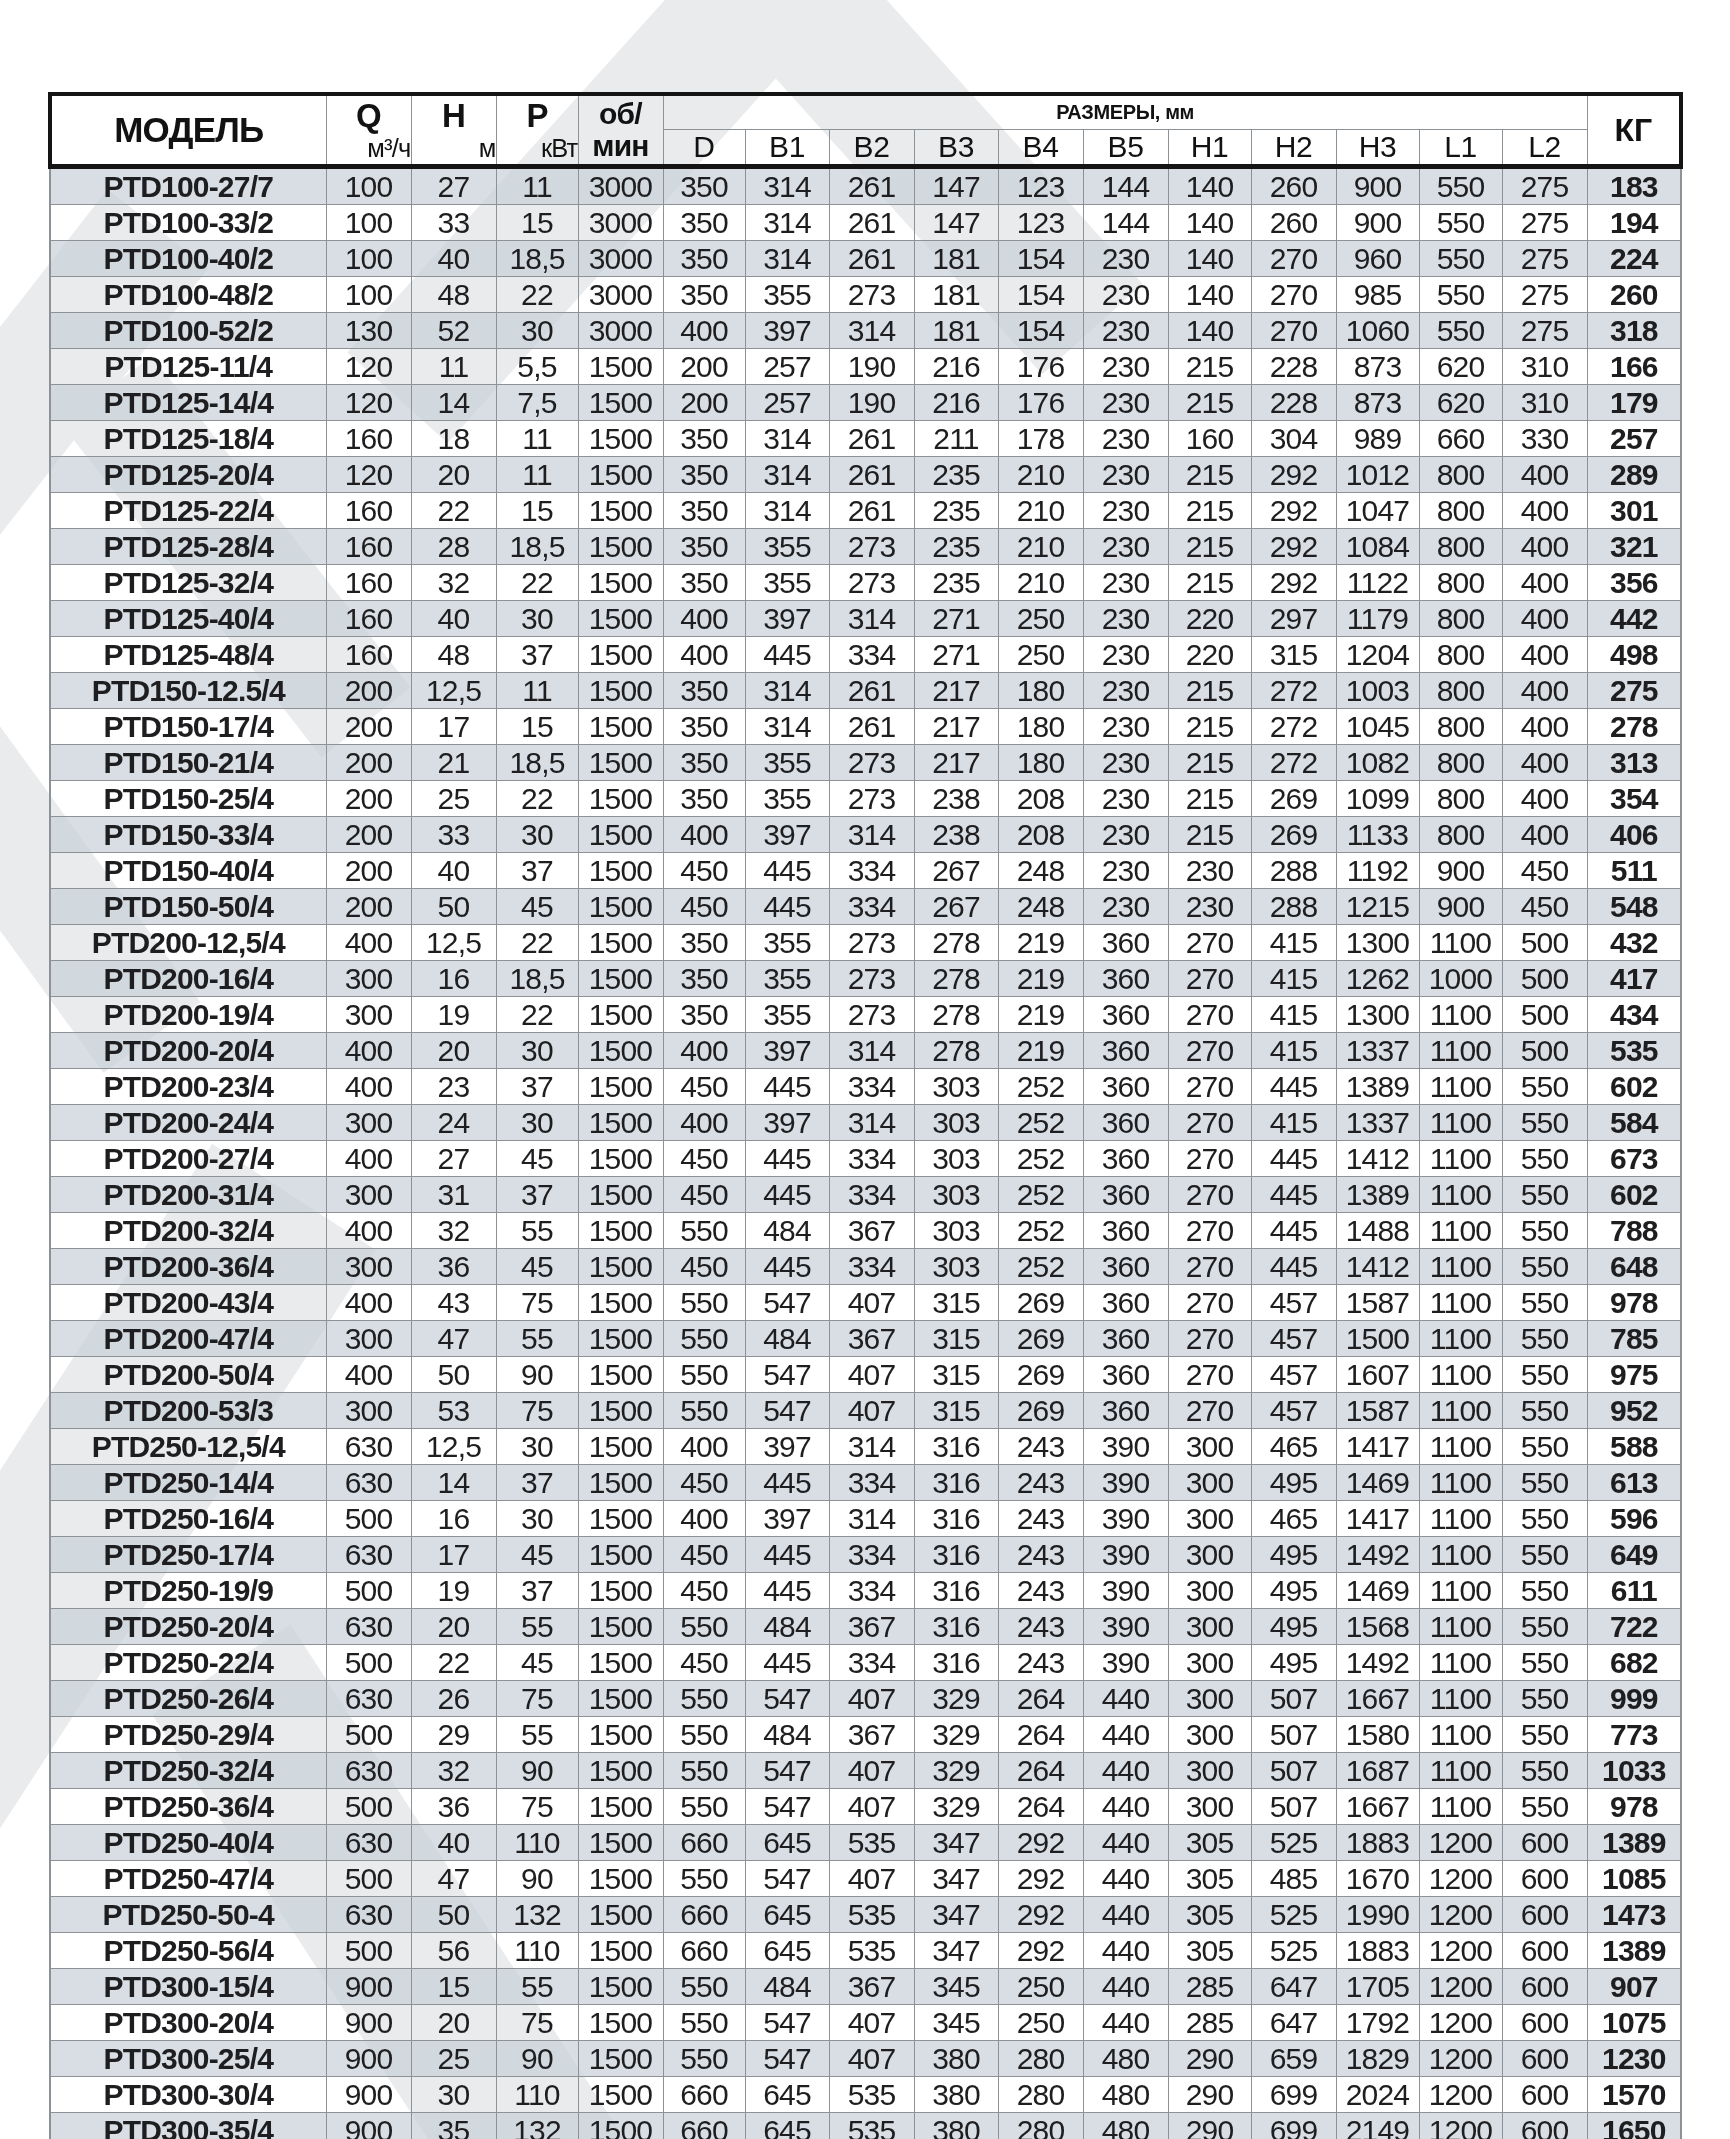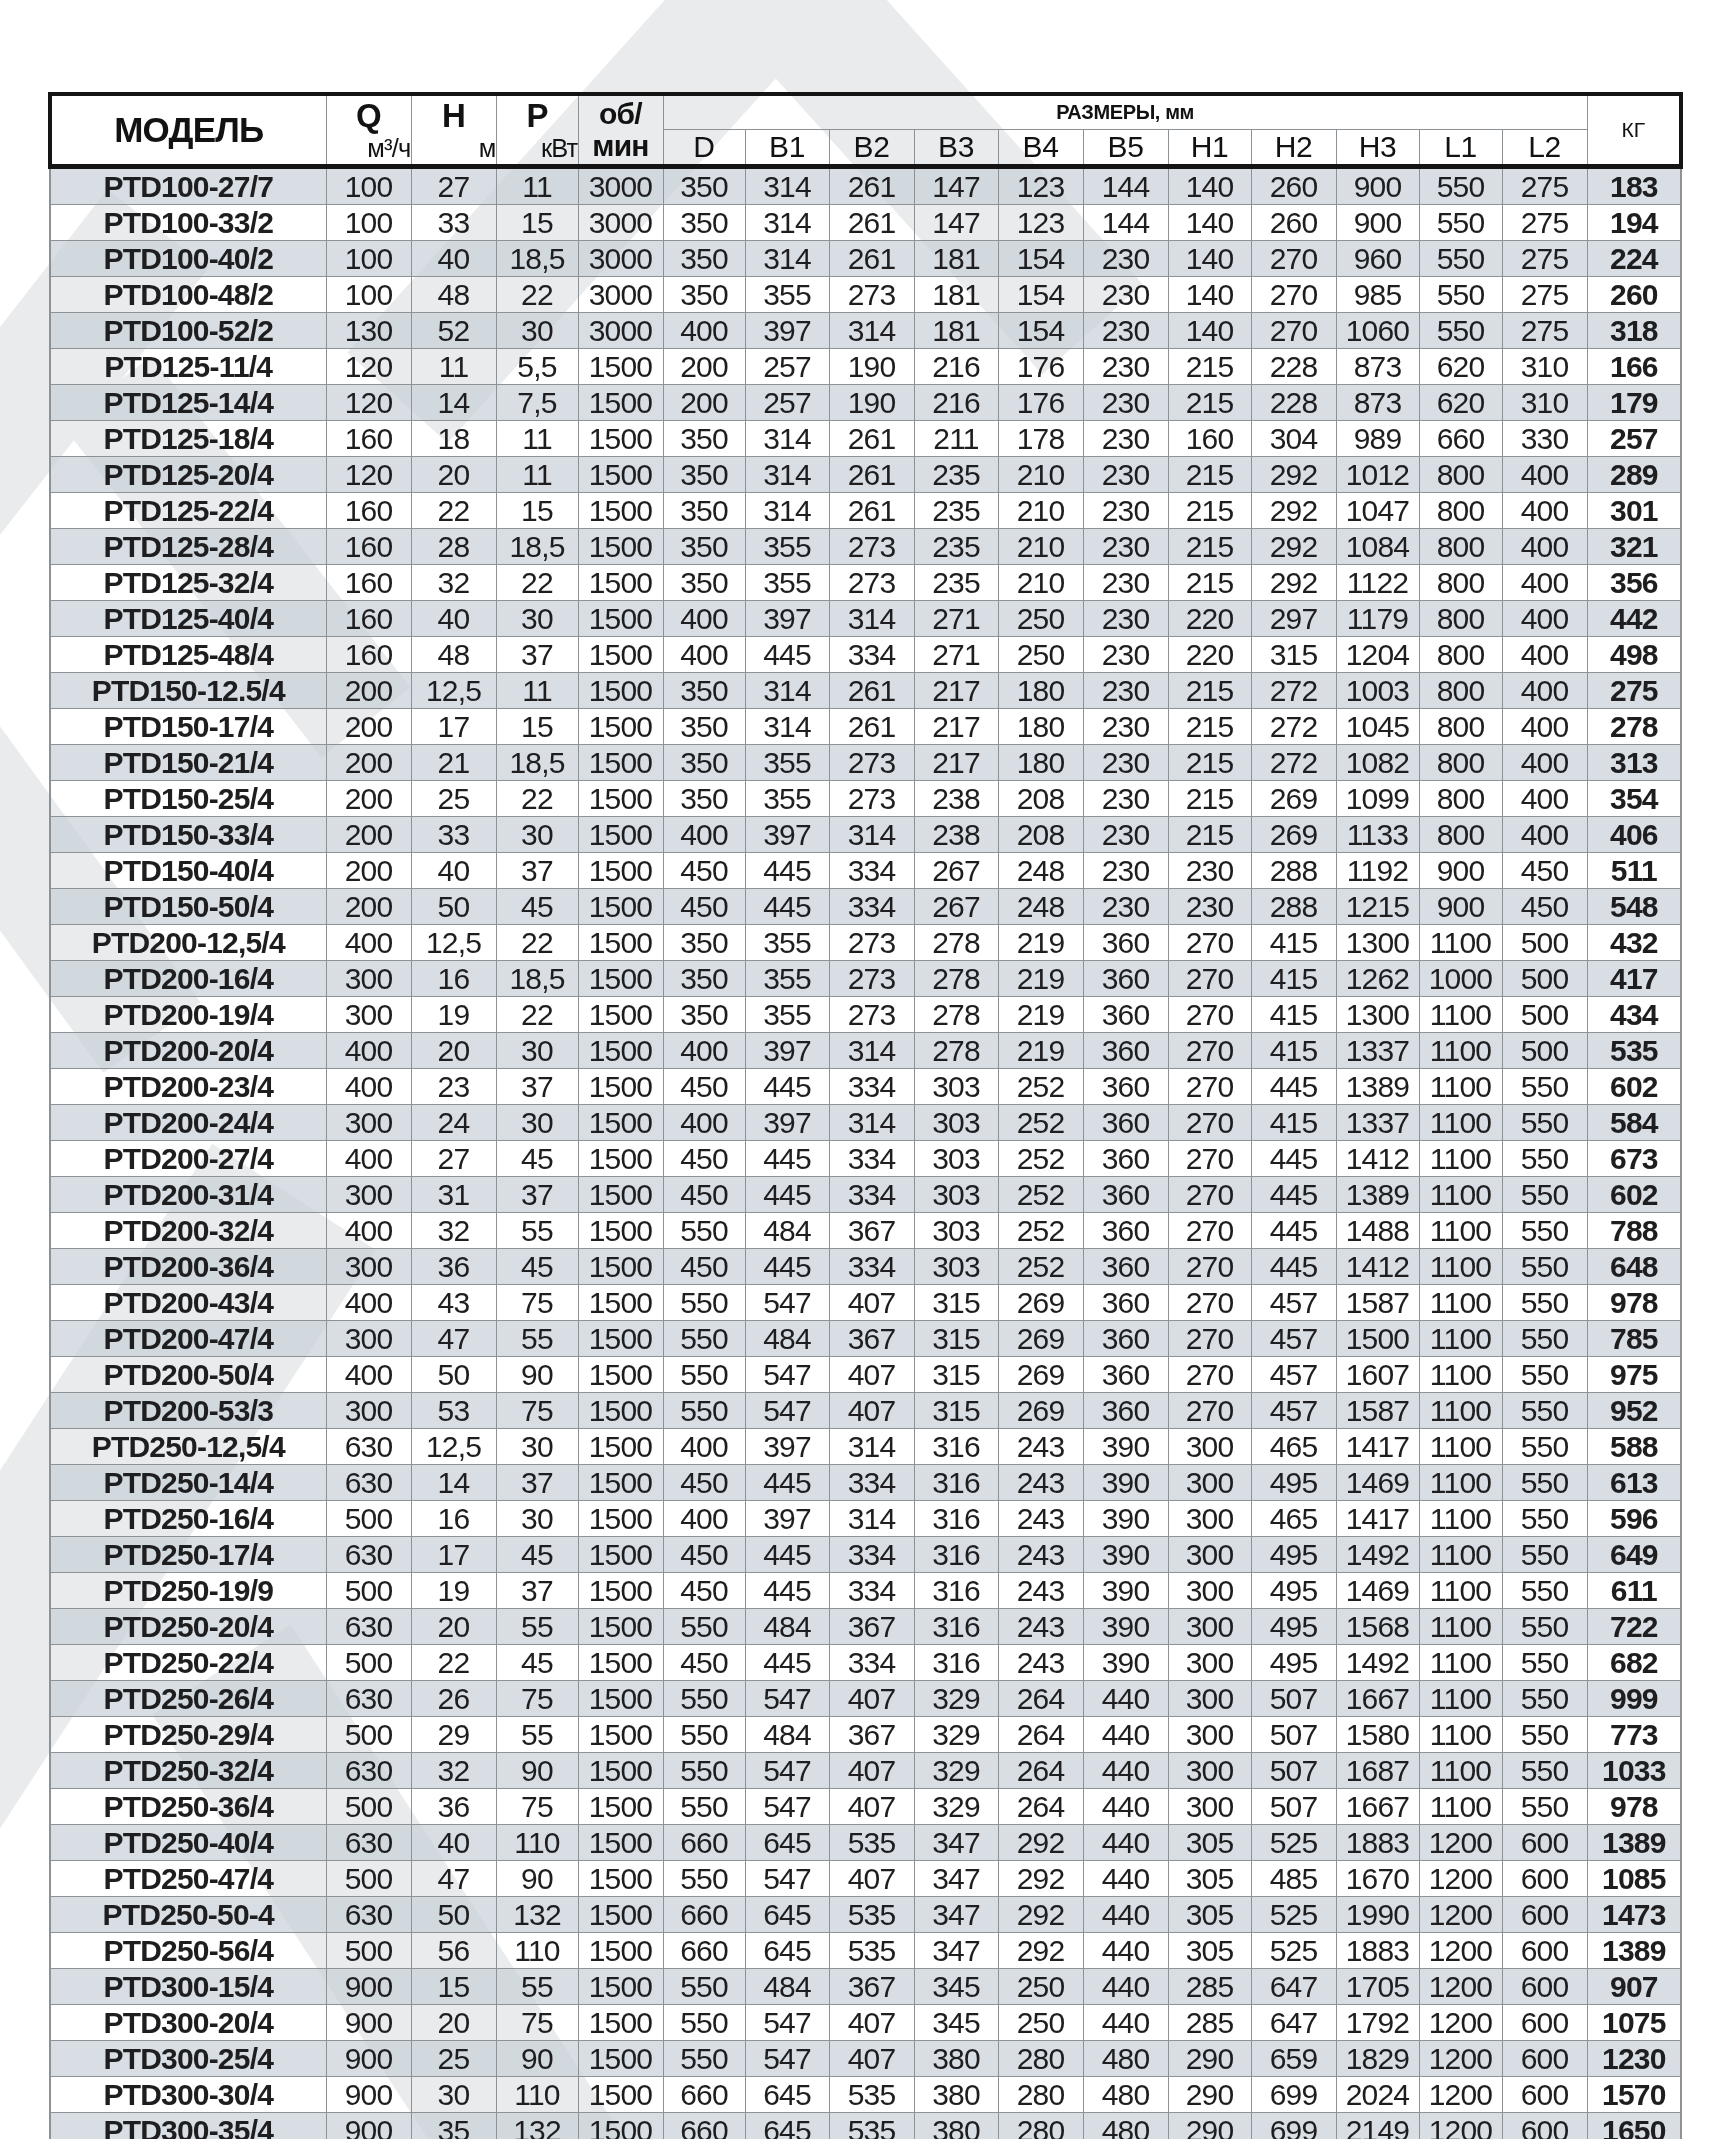--- a/index.html
+++ b/index.html
@@ -26,21 +26,21 @@
   
   thead th{border:1.5px solid #8d9297;color:#121212;background:transparent;}
   thead tr.top-row th{border-top:4.5px solid #141414;}
   th.outer-left{border-left:4.5px solid #141414;}
   th.outer-right{border-right:4.5px solid #141414;}
   th.span2{height:67px;}
   .hl1{display:block;font-size:33px;font-weight:700;line-height:36px;letter-spacing:-0.8px;}
   .hl2{display:block;font-size:25.5px;font-weight:400;line-height:28.5px;letter-spacing:-0.8px;text-align:right;}
   .hl2b{display:block;font-size:30px;font-weight:700;line-height:32px;letter-spacing:-0.8px;}
   th.model-h{font-size:35px;font-weight:700;letter-spacing:-0.8px;}
-  th.kg-h{font-size:21px;font-weight:400;}
+  th.kg-h{font-size:32px;font-weight:700;}
   th.sizes-h{height:33px;font-size:20px;font-weight:700;letter-spacing:-0.4px;}
   tr.size-row th{height:31px;font-size:30px;font-weight:400;letter-spacing:-0.4px;}
 
   
   tbody td{
     border:1.5px solid #8d9297;height:35px;font-size:30px;letter-spacing:-0.8px;
     color:#1e1e20;background:transparent;
   }
   tbody tr:first-child td{border-top:5.3px solid #141414;}
   tbody td:first-child{border-left:2.3px solid #8d9297;}

